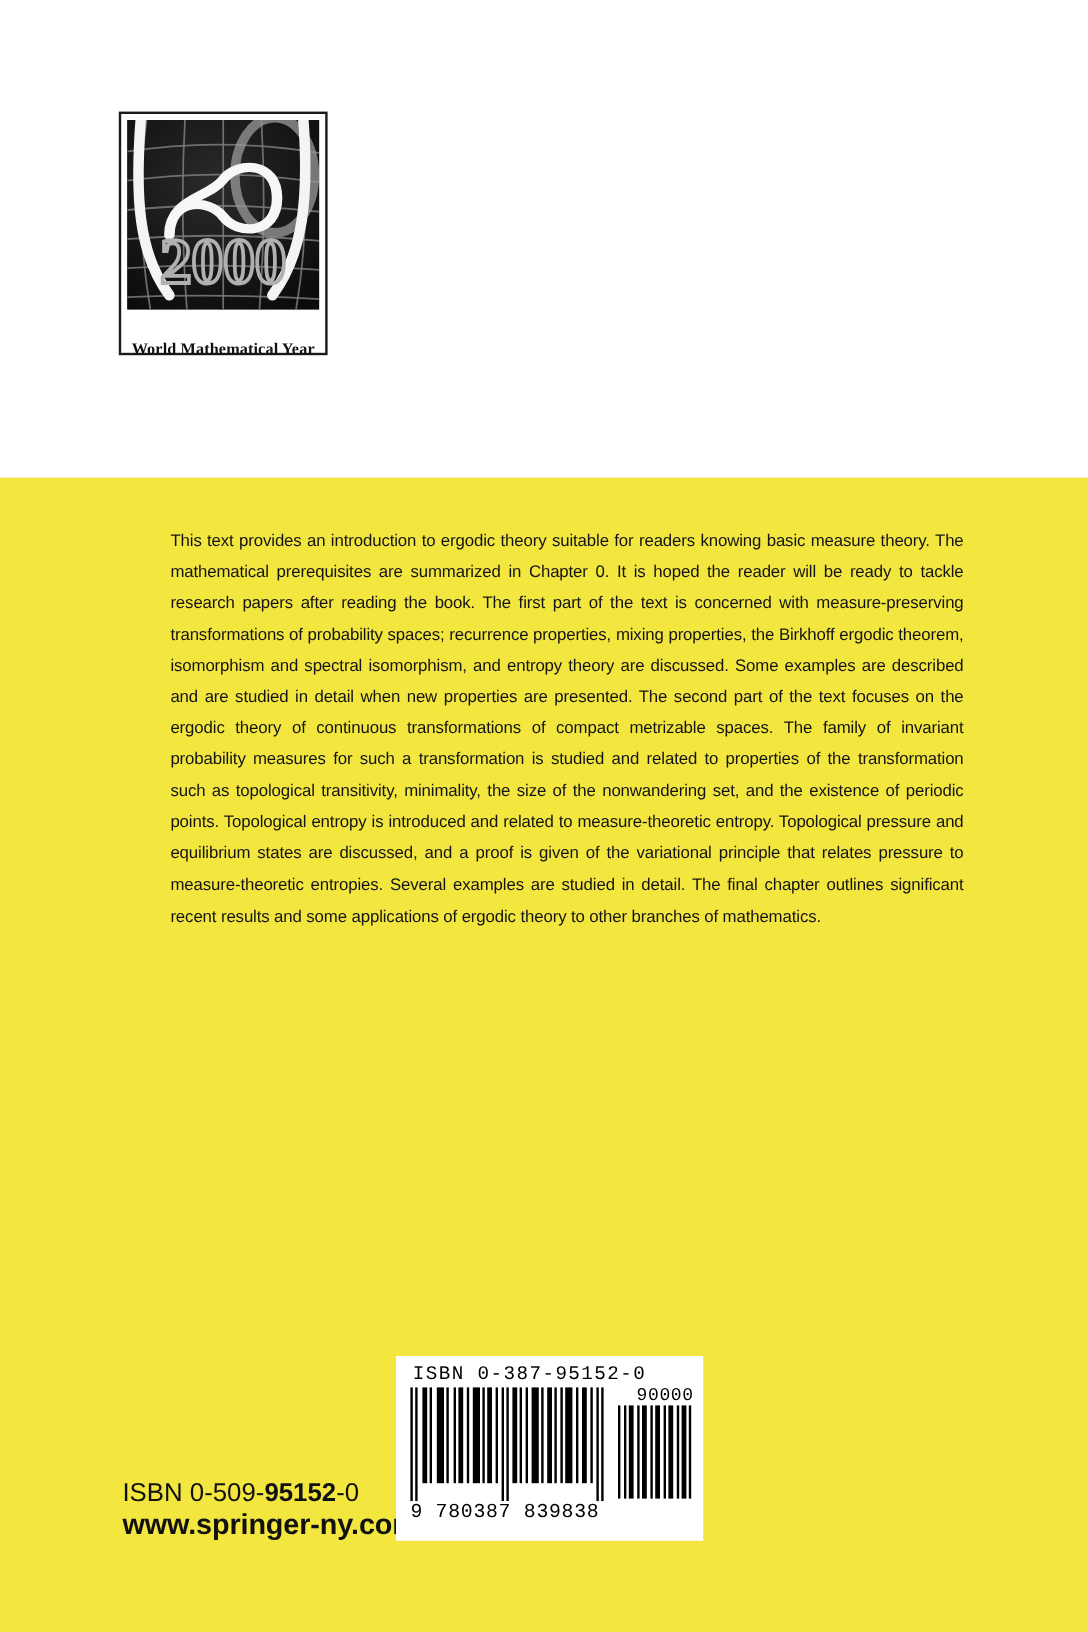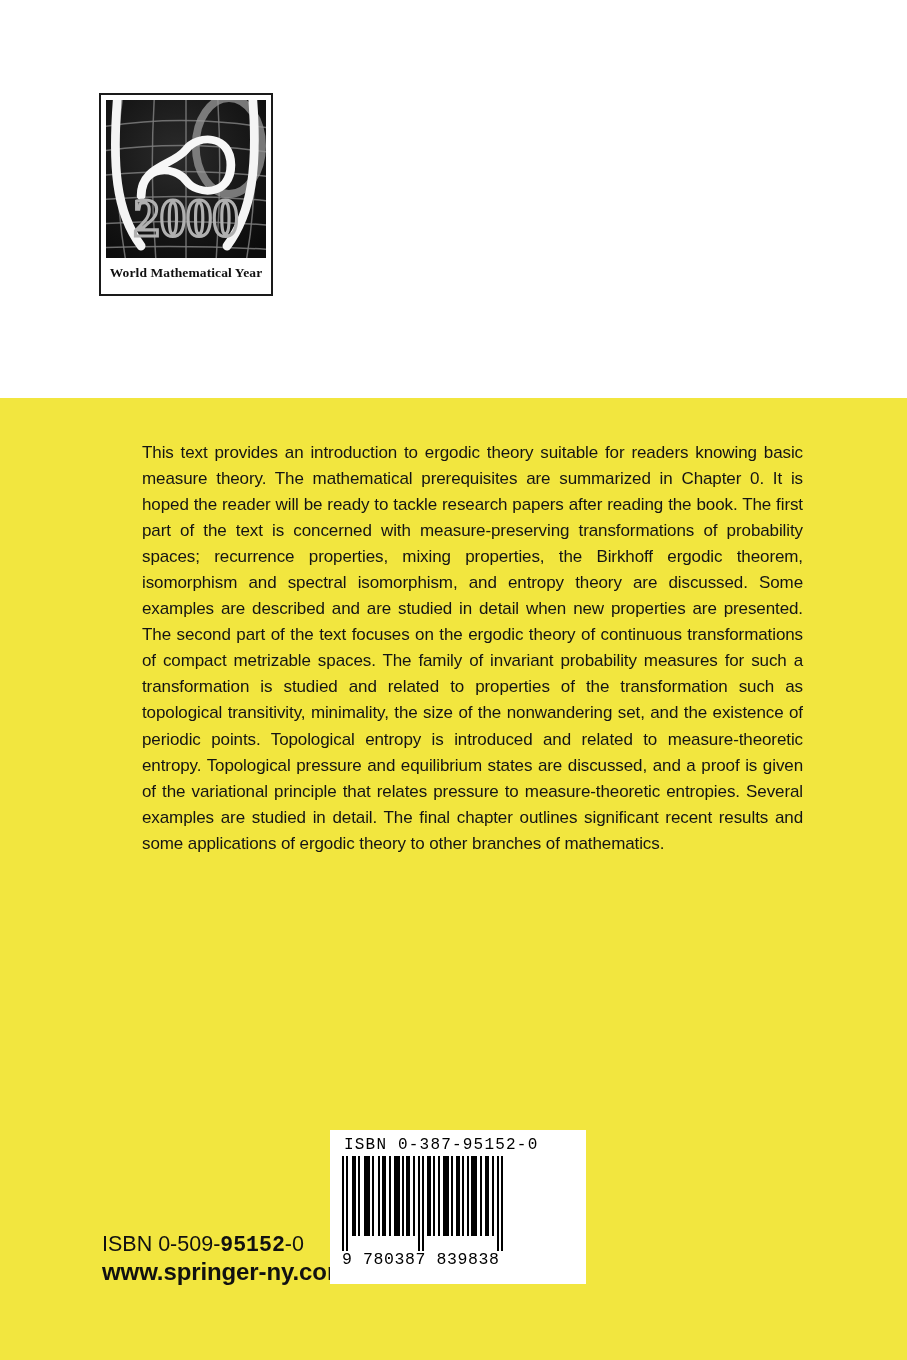--- a/index.html
+++ b/index.html
@@ -44,61 +44,61 @@
     overflow: hidden;
   }
   #wmy-art svg { display: block; width: 100%; height: 100%; }
   #wmy-caption {
     text-align: center;
     font-family: "Liberation Serif", serif;
     font-weight: 700;
     font-size: 13.5px;
     color: #111111;
     line-height: 1;
-    padding-top: 8px;
+    padding-top: 26px;
     letter-spacing: 0.1px;
   }
 
   
   #yellow-panel {
     position: absolute;
     left: 0; top: 398px;
     width: 907px;
     height: 962px;
     background: #f2e63f;
   }
 
   
   #blurb {
     position: absolute;
     left: 142px;
     top: 25px;
     width: 661px;
-    font-size: 17px;
+    font-size: 14px;
     line-height: 26.05px;
     color: #141414;
     text-align: justify;
     text-justify: inter-word;
     letter-spacing: -0.1px;
     hyphens: manual;
   }
 
   
   #isbn-block {
     position: absolute;
     left: 102px;
     top: 832px;
     color: #111111;
   }
   #isbn-line {
     font-size: 21.5px;
     line-height: 28px;
     white-space: nowrap;
   }
-  #isbn-line .b { font-weight: 700; font-family: Liberation Mono, monospace; }
+  #isbn-line .b { font-weight: 700; }
   #url-line {
     font-size: 24px;
     line-height: 26px;
     font-weight: 700;
     white-space: nowrap;
     letter-spacing: -0.1px;
   }
 
   
   #barcode-box {
@@ -252,18 +252,40 @@
               <rect x="140" y="0" width="2" height="80"></rect>
               <rect x="145" y="0" width="4" height="80"></rect>
               <rect x="152" y="0" width="2" height="80"></rect>
               <rect x="157" y="0" width="2" height="95"></rect>
               <rect x="161" y="0" width="2" height="95"></rect>
             </g>
           </svg>
         </div>
       </div>
 
+      <div id="bc-right">
+        <div id="bc-right-digits">90000</div>
+        <div class="bars" style="height:78px">
+          <svg viewBox="0 0 64 78" preserveAspectRatio="none">
+            <rect x="0" y="0" width="64" height="78" fill="#fff"></rect>
+            <g fill="#000">
+              <rect x="1" y="0" width="2" height="78"></rect>
+              <rect x="6" y="0" width="2" height="78"></rect>
+              <rect x="10" y="0" width="4" height="78"></rect>
+              <rect x="17" y="0" width="2" height="78"></rect>
+              <rect x="21" y="0" width="4" height="78"></rect>
+              <rect x="28" y="0" width="2" height="78"></rect>
+              <rect x="32" y="0" width="4" height="78"></rect>
+              <rect x="39" y="0" width="2" height="78"></rect>
+              <rect x="43" y="0" width="4" height="78"></rect>
+              <rect x="50" y="0" width="2" height="78"></rect>
+              <rect x="54" y="0" width="4" height="78"></rect>
+              <rect x="60" y="0" width="2" height="78"></rect>
+            </g>
+          </svg>
+        </div>
+      </div>
 
     </div>
     <div id="bc-ean">9 780387 839838</div>
   </div>
 
 </div>
 
 </body></html>

